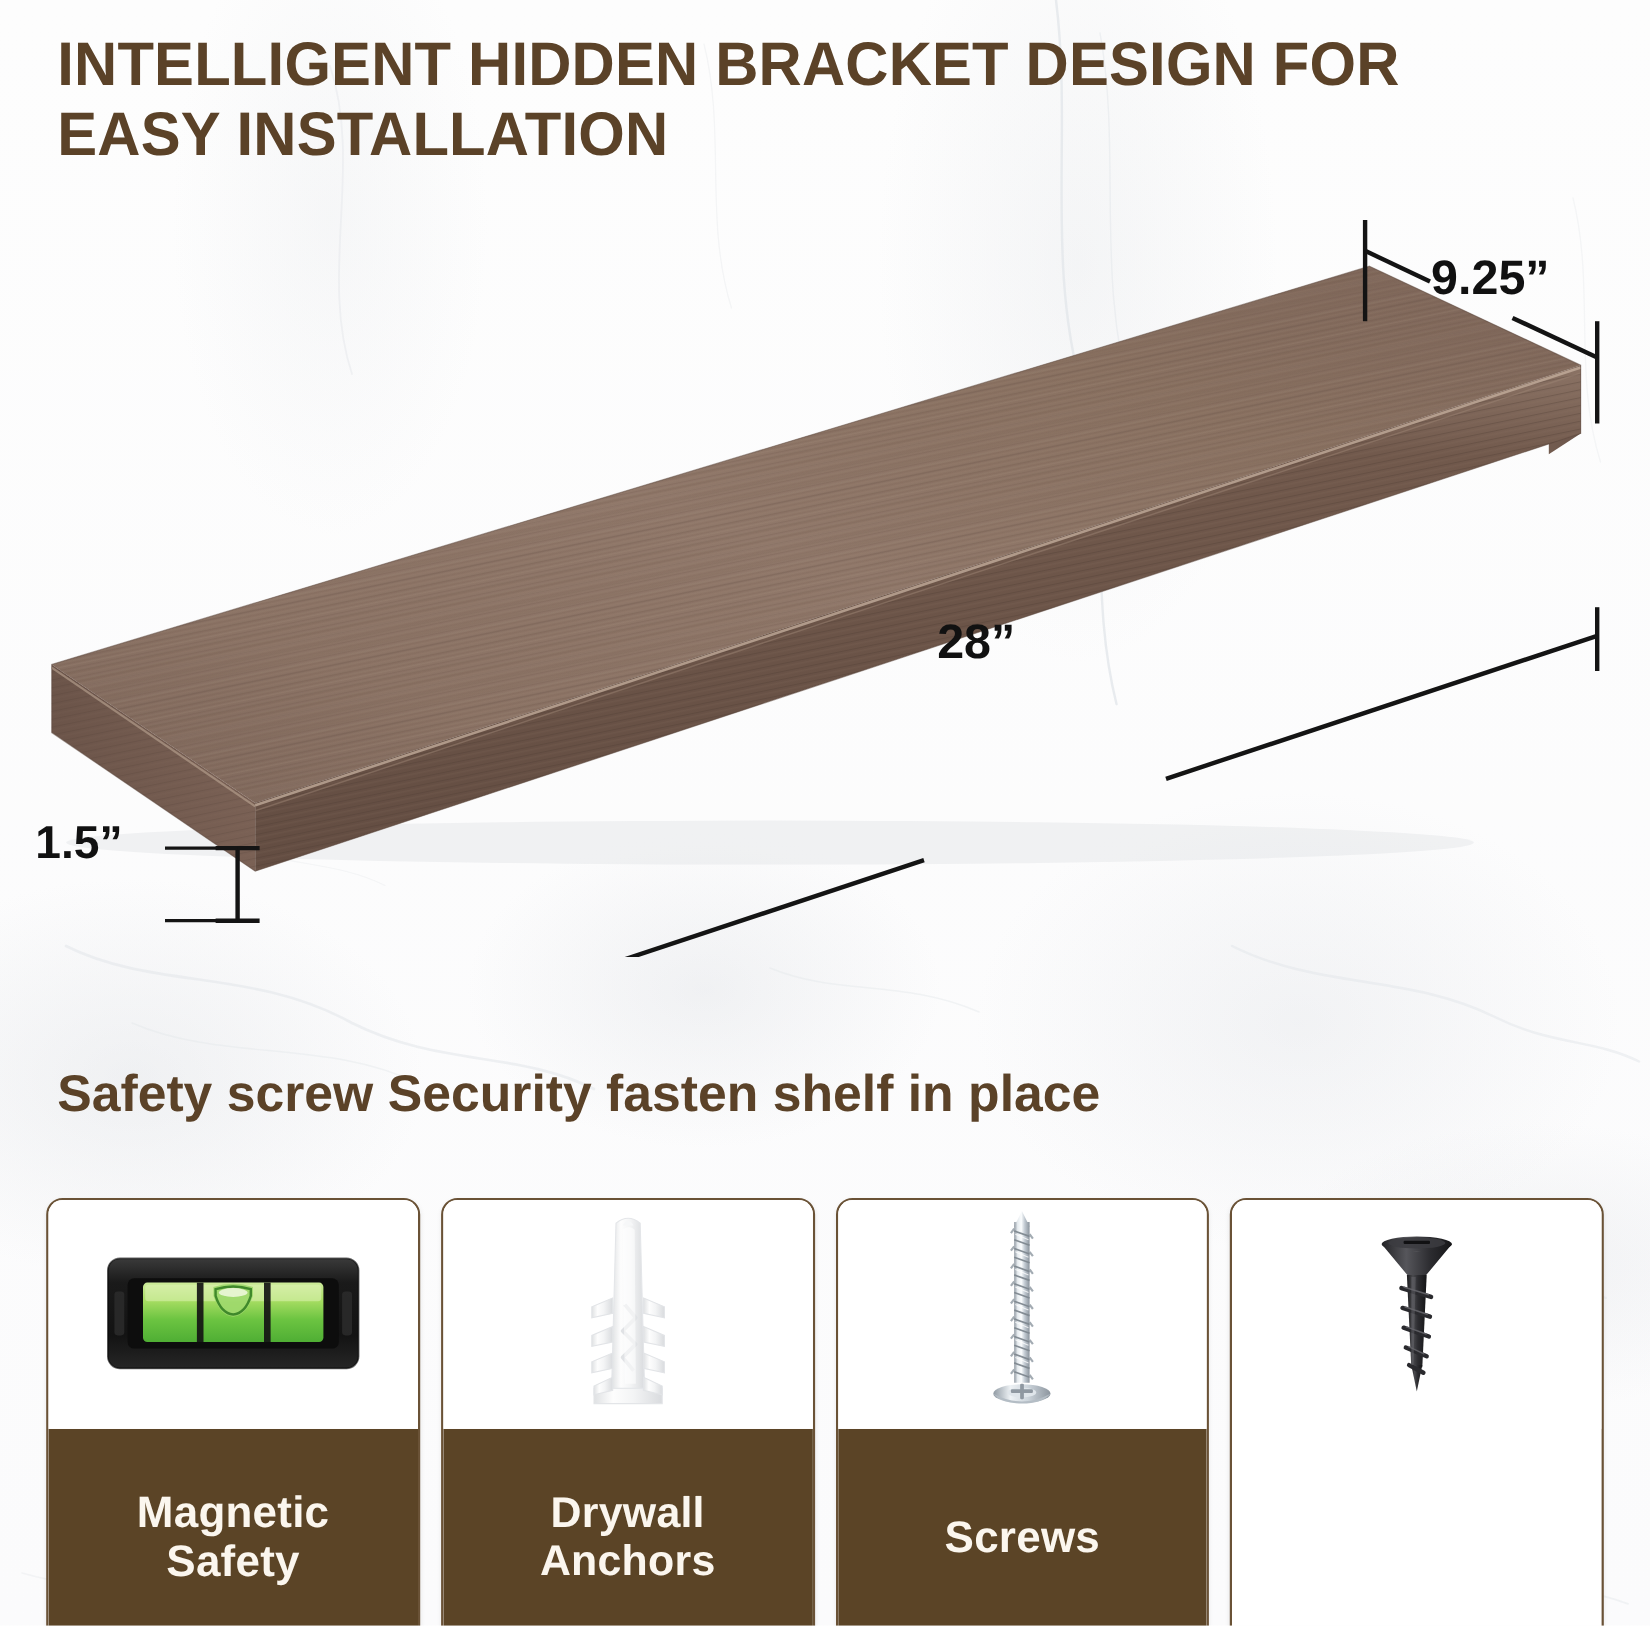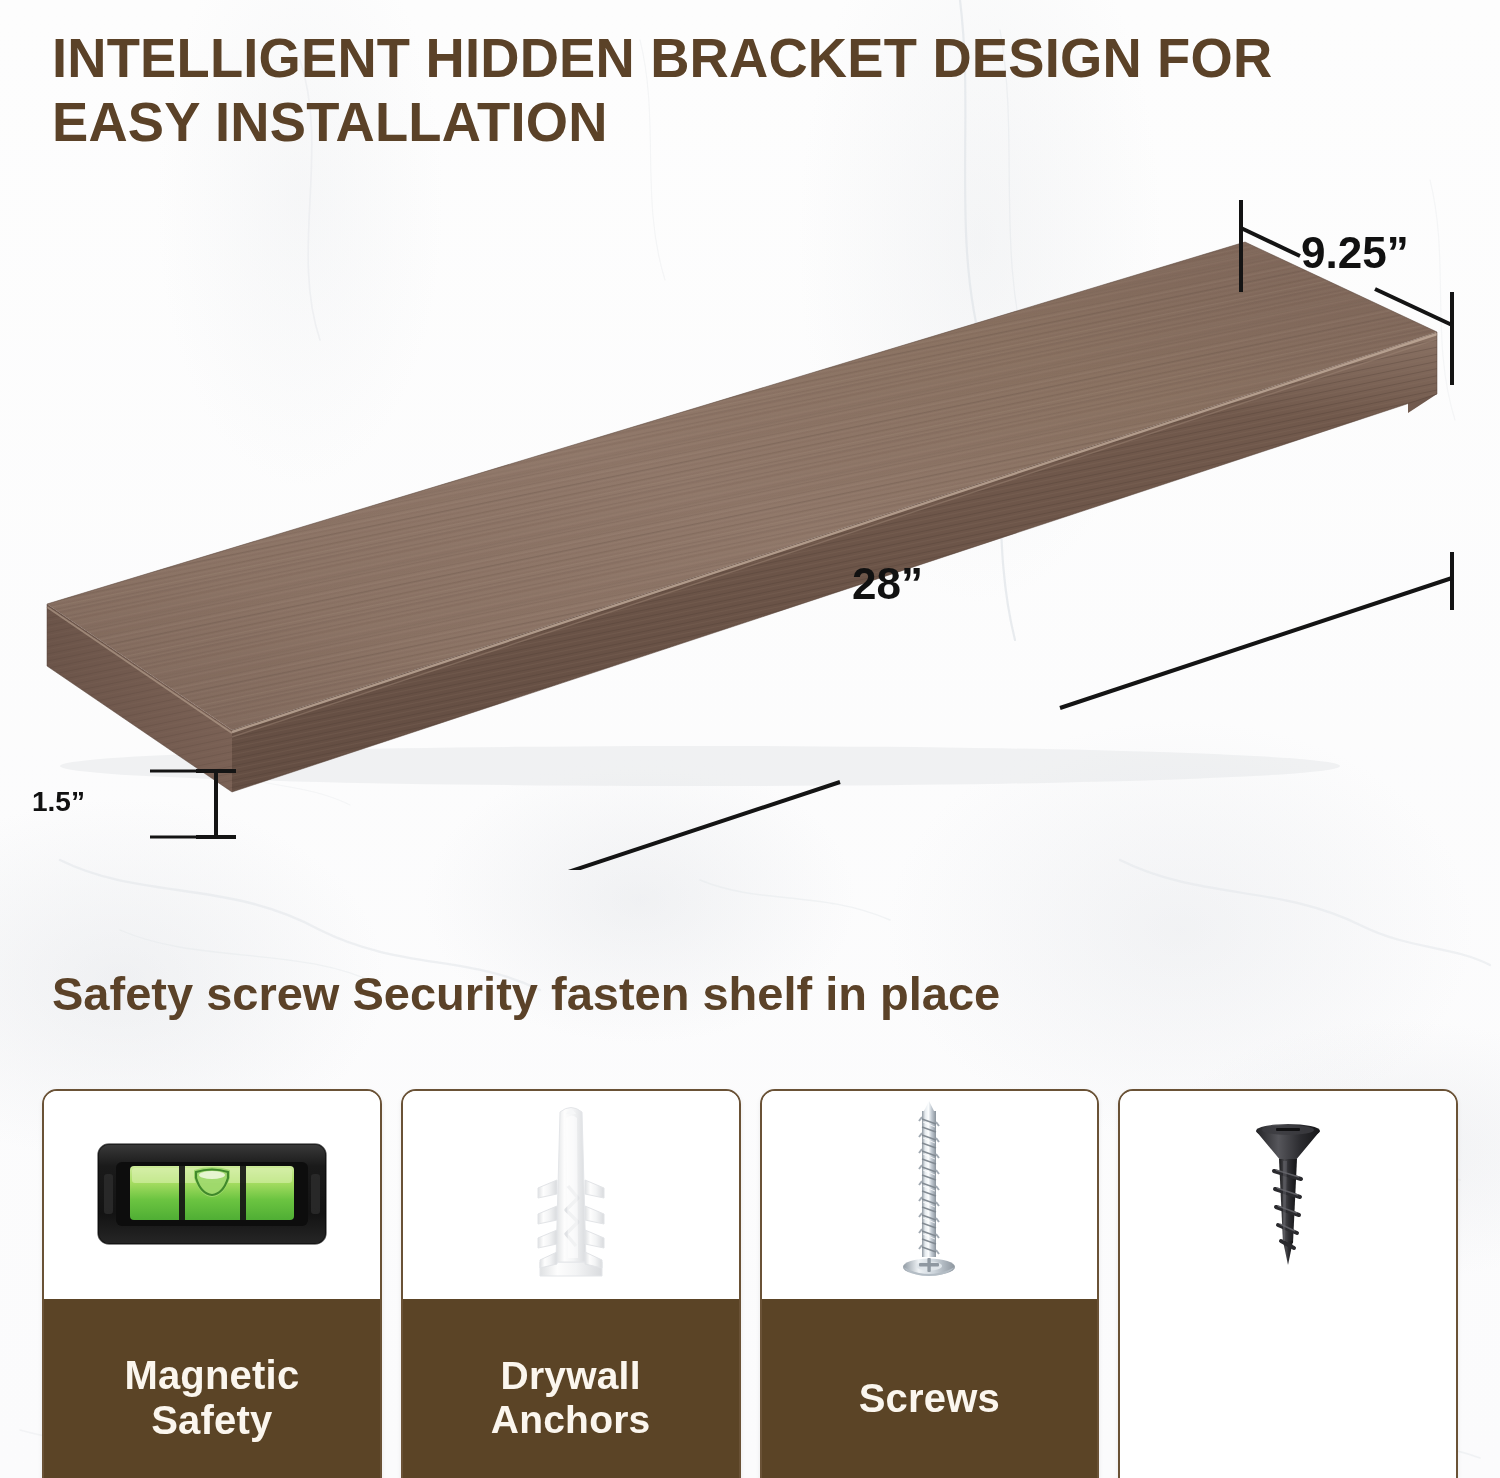--- a/index.html
+++ b/index.html
@@ -57,21 +57,21 @@
   .shelf-stage { position: absolute; left: 0; top: 170px; width: 1364px; height: 700px; }
 
   .dim-label {
     position: absolute;
     color: #111111;
     font-size: 44px;
     font-weight: bold;
     letter-spacing: 0px;
     white-space: nowrap;
   }
-  .dim-label.small { font-size: 28px; margin-top: 44px; }
+  .dim-label.small { font-size: 42px; }
 
   
   .cards {
     position: absolute;
     left: 42px;
     top: 1089px;
     width: 1416px;
     height: 410px;
     display: flex;
     gap: 19px;

